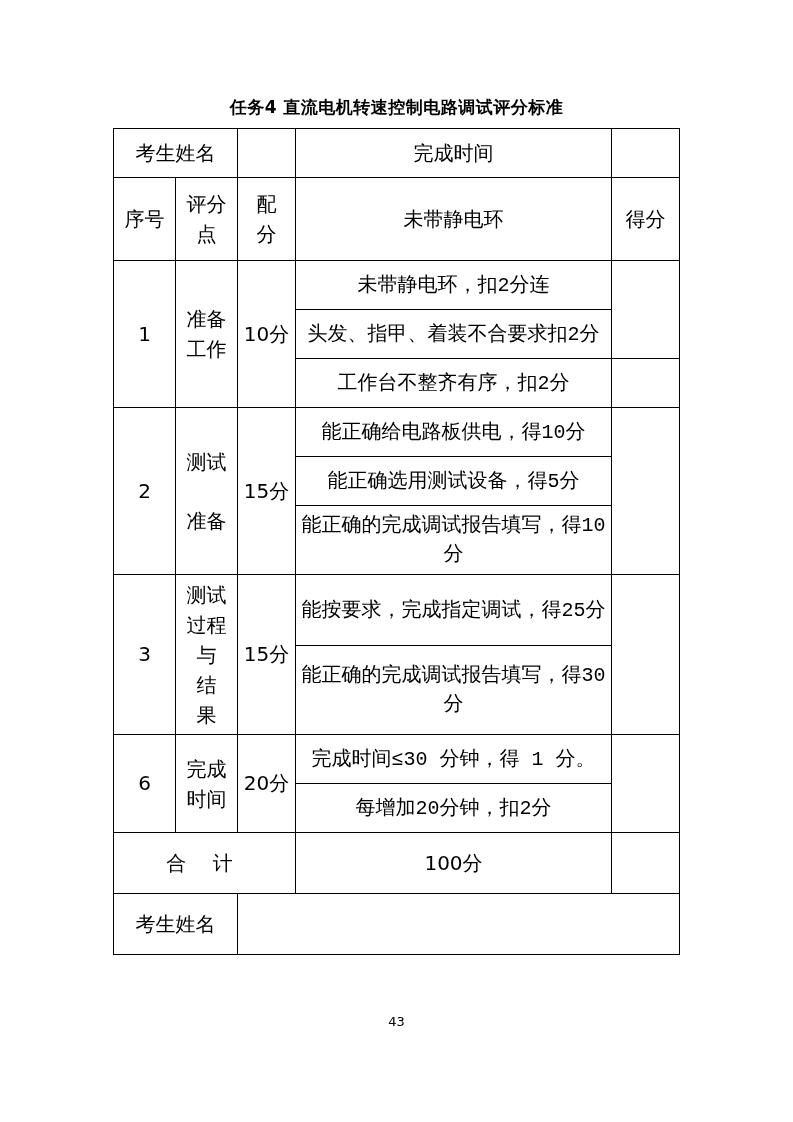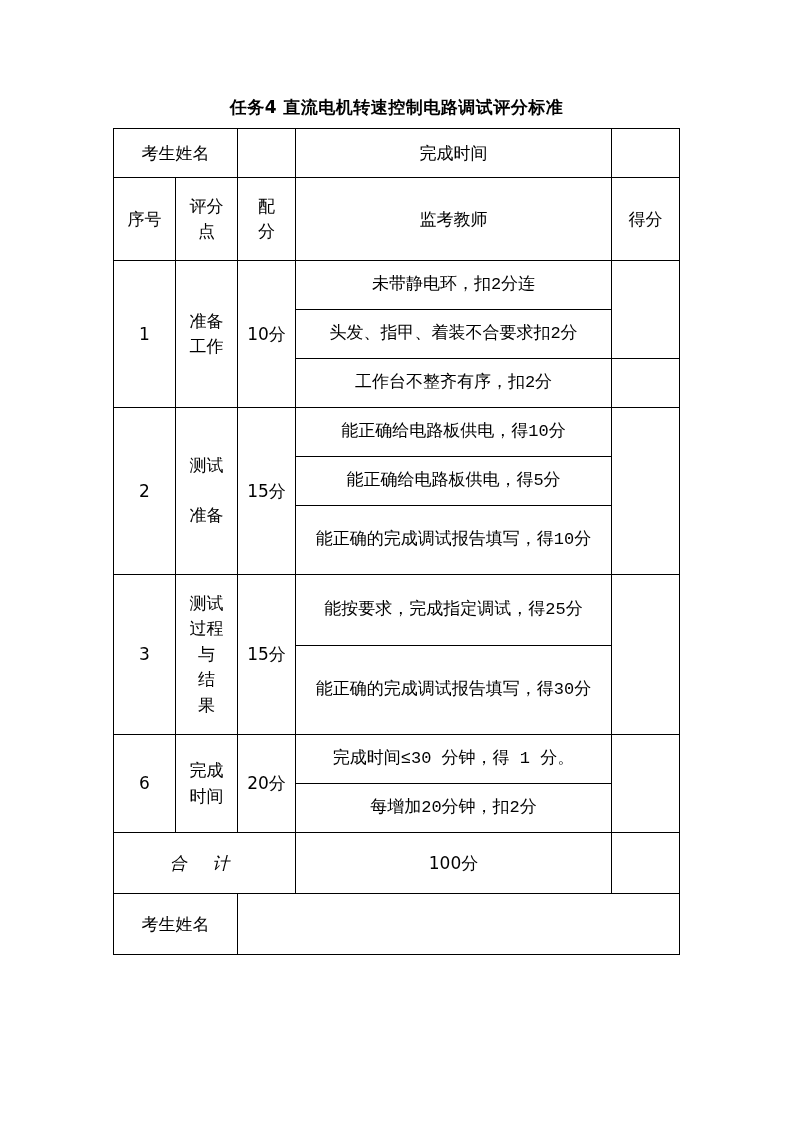--- a/index.html
+++ b/index.html
@@ -34,21 +34,21 @@
     letter-spacing: 0.5px;
     font-family: "DejaVu Sans", "Liberation Sans", sans-serif;
   }
   table.score-table {
     position: absolute;
     left: 113px;
     top: 128px;
     width: 566px;
     border-collapse: collapse;
     table-layout: fixed;
-    font-size: 17px;
+    font-size: 20px;
   }
   table.score-table td {
     border: 1px solid #000000;
     text-align: center;
     vertical-align: middle;
     padding: 3px 4px;
     line-height: 1.45;
     word-break: break-all;
   }
   .h-name { height: 42px; }
@@ -62,21 +62,20 @@
   }
   .crit {
     text-align: center;
     padding-left: 6px;
     padding-right: 6px;
     font-family: Liberation Mono, monospace;
   }
   .total-label {
     letter-spacing: 10px;
     padding-left: 10px;
-    font-style: italic;
   }
   .page-number {
     position: absolute;
     left: 0;
     top: 1014px;
     width: 793px;
     text-align: center;
     font-size: 13px;
   }
 </style>
@@ -107,21 +106,21 @@
       <tr>
         <td class="h-hdr">序号</td>
         <td class="h-hdr">
           <span class="stacked">评分</span><br>
           <span class="stacked">点</span>
         </td>
         <td class="h-hdr">
           <span class="stacked">配</span><br>
           <span class="stacked">分</span>
         </td>
-        <td class="h-hdr">监考教师</td>
+        <td class="h-hdr">未带静电环</td>
         <td class="h-hdr">得分</td>
       </tr>
 
       <tr>
         <td rowspan="3" style="height:42px">1</td>
         <td rowspan="3">
           <span class="stacked">准备</span><br>
           <span class="stacked">工作</span>
         </td>
         <td rowspan="3">10分</td>
@@ -140,21 +139,21 @@
         <td rowspan="3">2</td>
         <td rowspan="3">
           <span class="stacked">测试</span><br><br>
           <span class="stacked">准备</span>
         </td>
         <td rowspan="3">15分</td>
         <td class="crit" style="height:42px">能正确给电路板供电，得10分</td>
         <td rowspan="3" class="blank"></td>
       </tr>
       <tr>
-        <td class="crit" style="height:42px">能正确给电路板供电，得5分</td>
+        <td class="crit" style="height:42px">能正确选用测试设备，得5分</td>
       </tr>
       <tr>
         <td class="crit" style="height:62px">能正确的完成调试报告填写，得10分</td>
       </tr>
 
       <tr>
         <td rowspan="2">3</td>
         <td rowspan="2">
           <span class="stacked">测试</span><br>
           <span class="stacked">过程</span><br>
@@ -191,14 +190,15 @@
       </tr>
 
       <tr>
         <td colspan="2" style="height:54px">考生姓名</td>
         <td colspan="3" class="blank"></td>
       </tr>
 
     </tbody>
   </table>
 
+  <div class="page-number">43</div>
 
 </div>
 
 </body></html>

